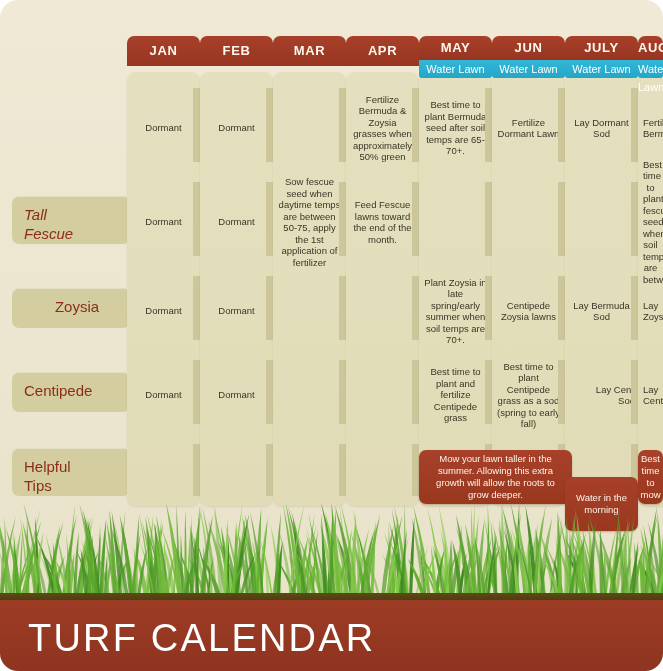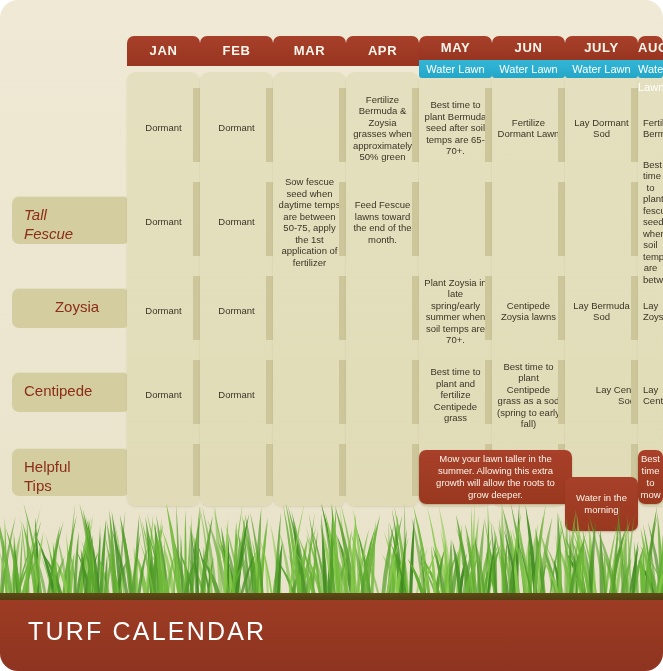--- a/index.html
+++ b/index.html
@@ -125,21 +125,21 @@
   }
 
   
   #footer{
     position:absolute;left:0;top:600px;width:663px;height:71px;
     background:linear-gradient(180deg,#9d3c24 0%,#8e3420 100%);
   }
   #footer-title{
     position:absolute;left:28px;top:17px;
     color:#ffffff;
-    font-size:25px;
+    font-size:38px;
     letter-spacing:2.2px;
     font-weight:400;
   }
 </style>
 </head>
 <body>
 
 <div id="page">
 
   <div id="calendar">

